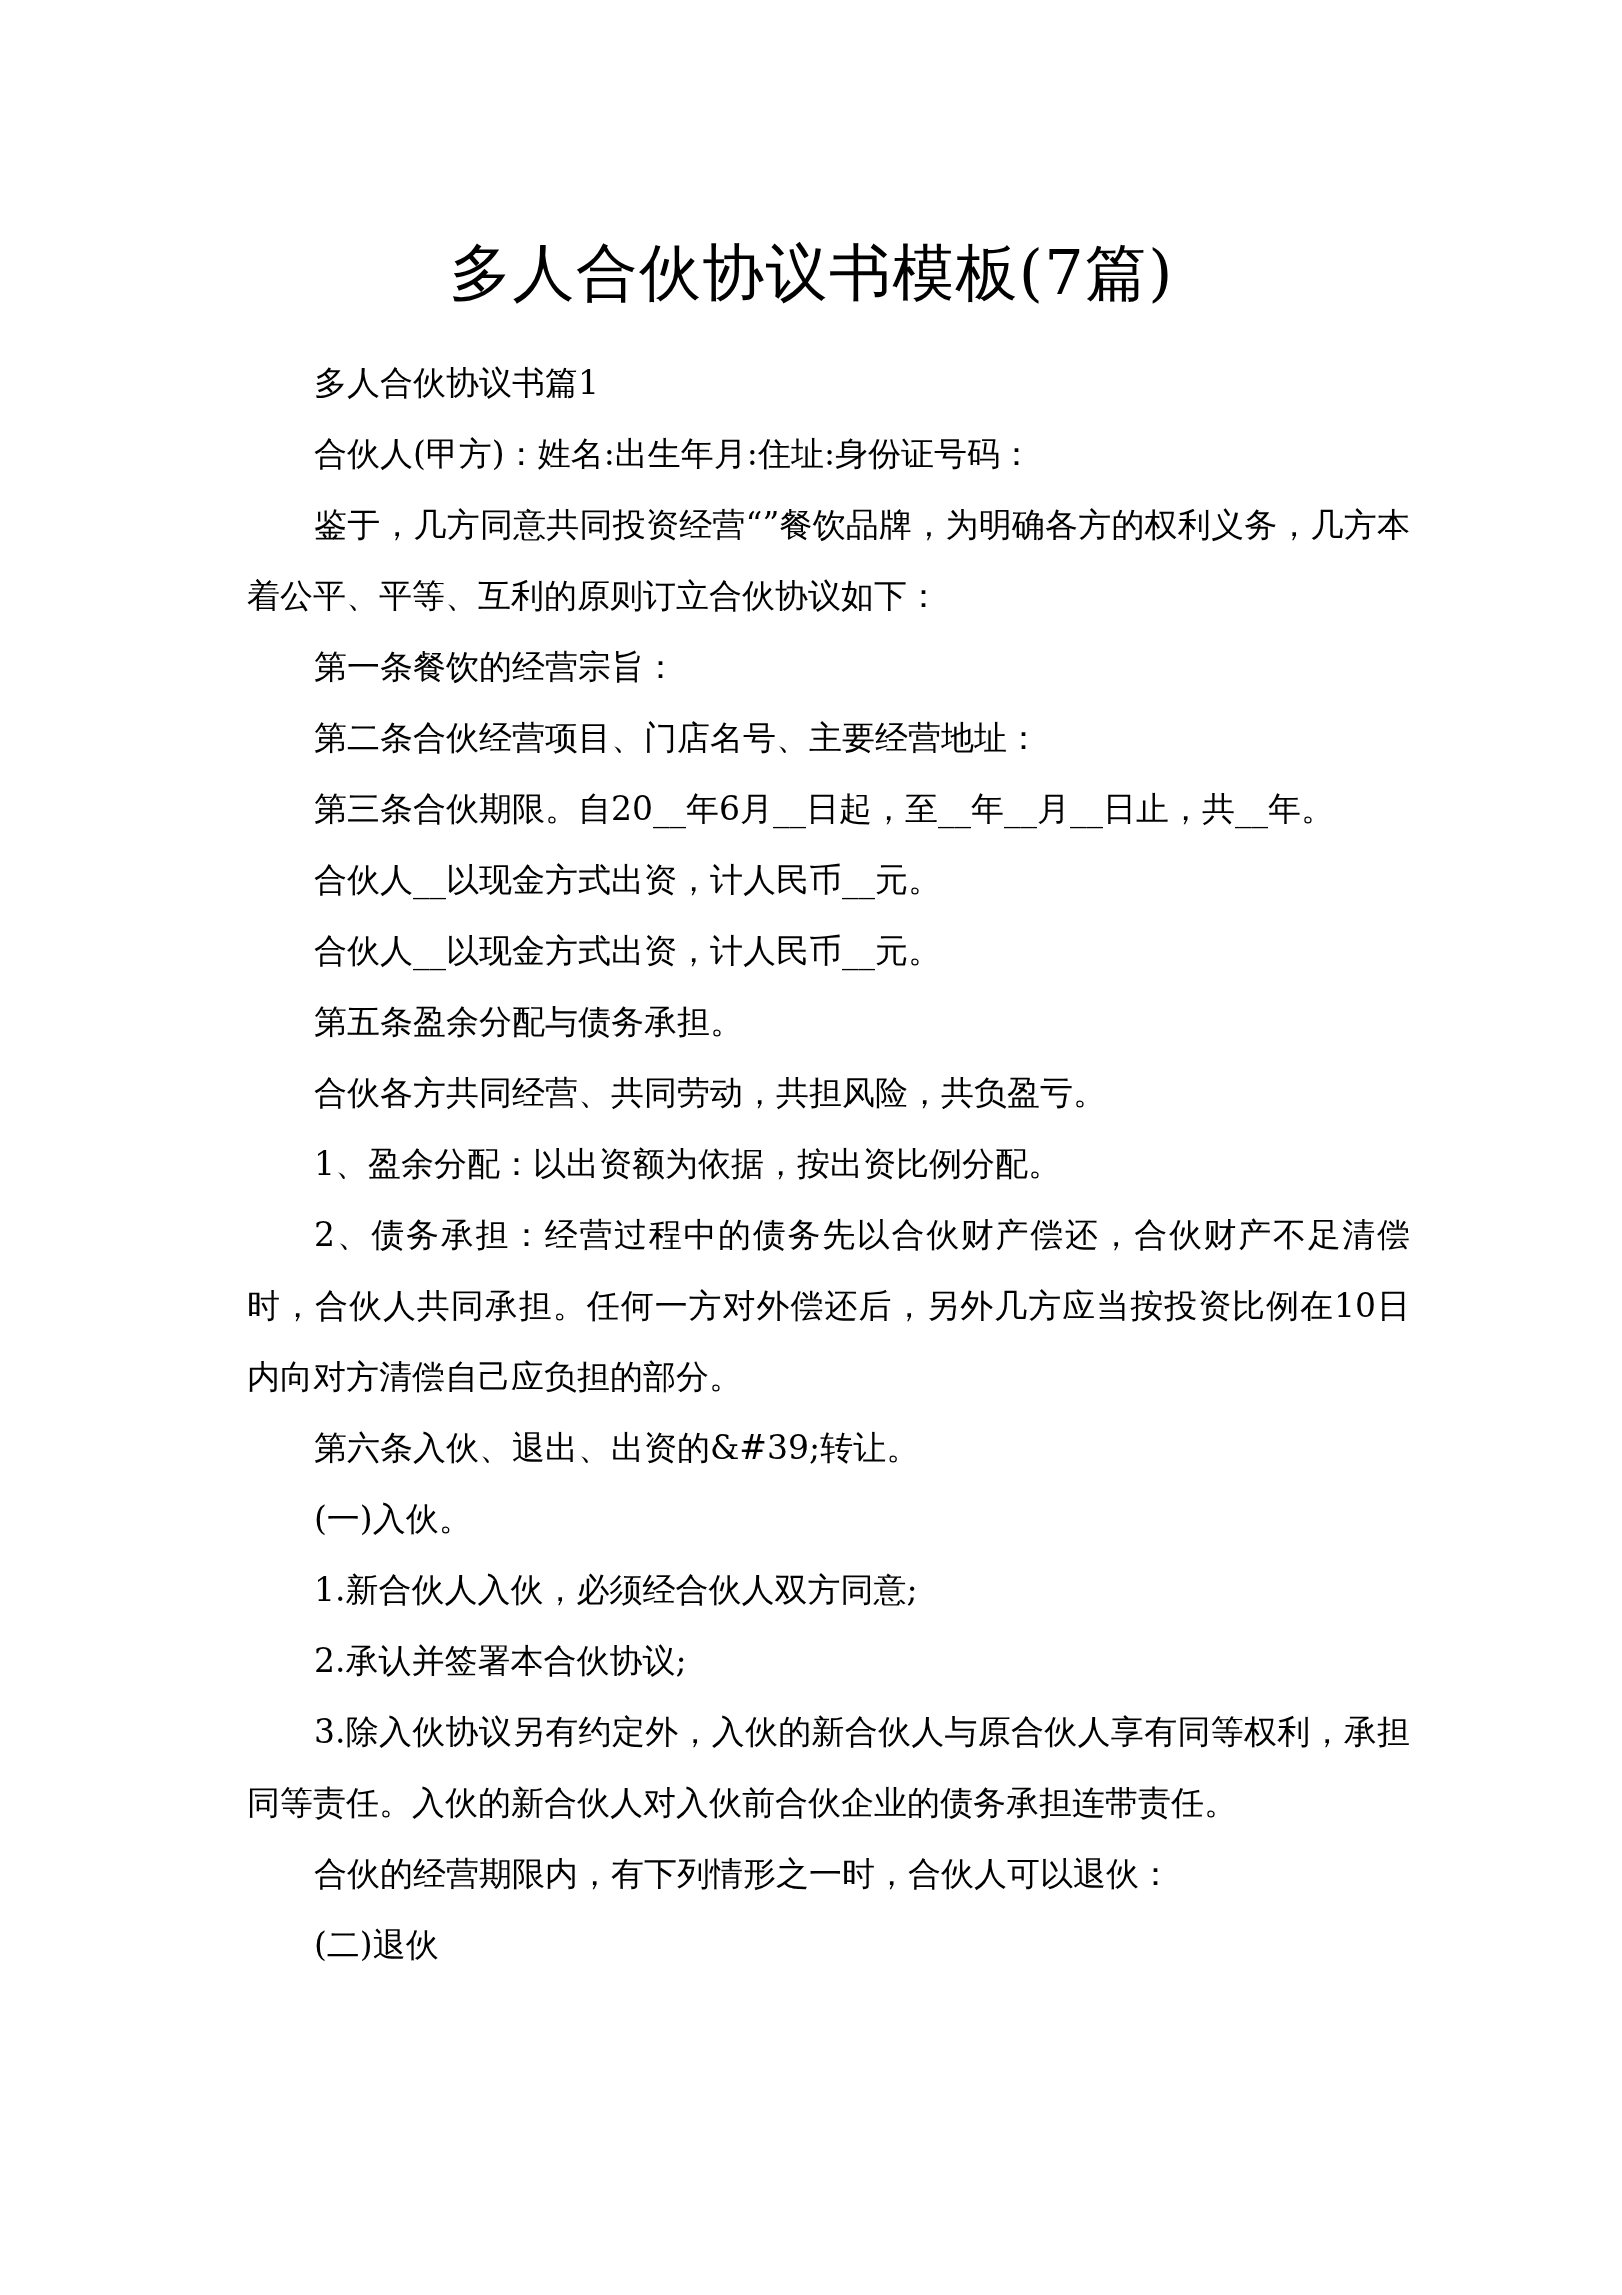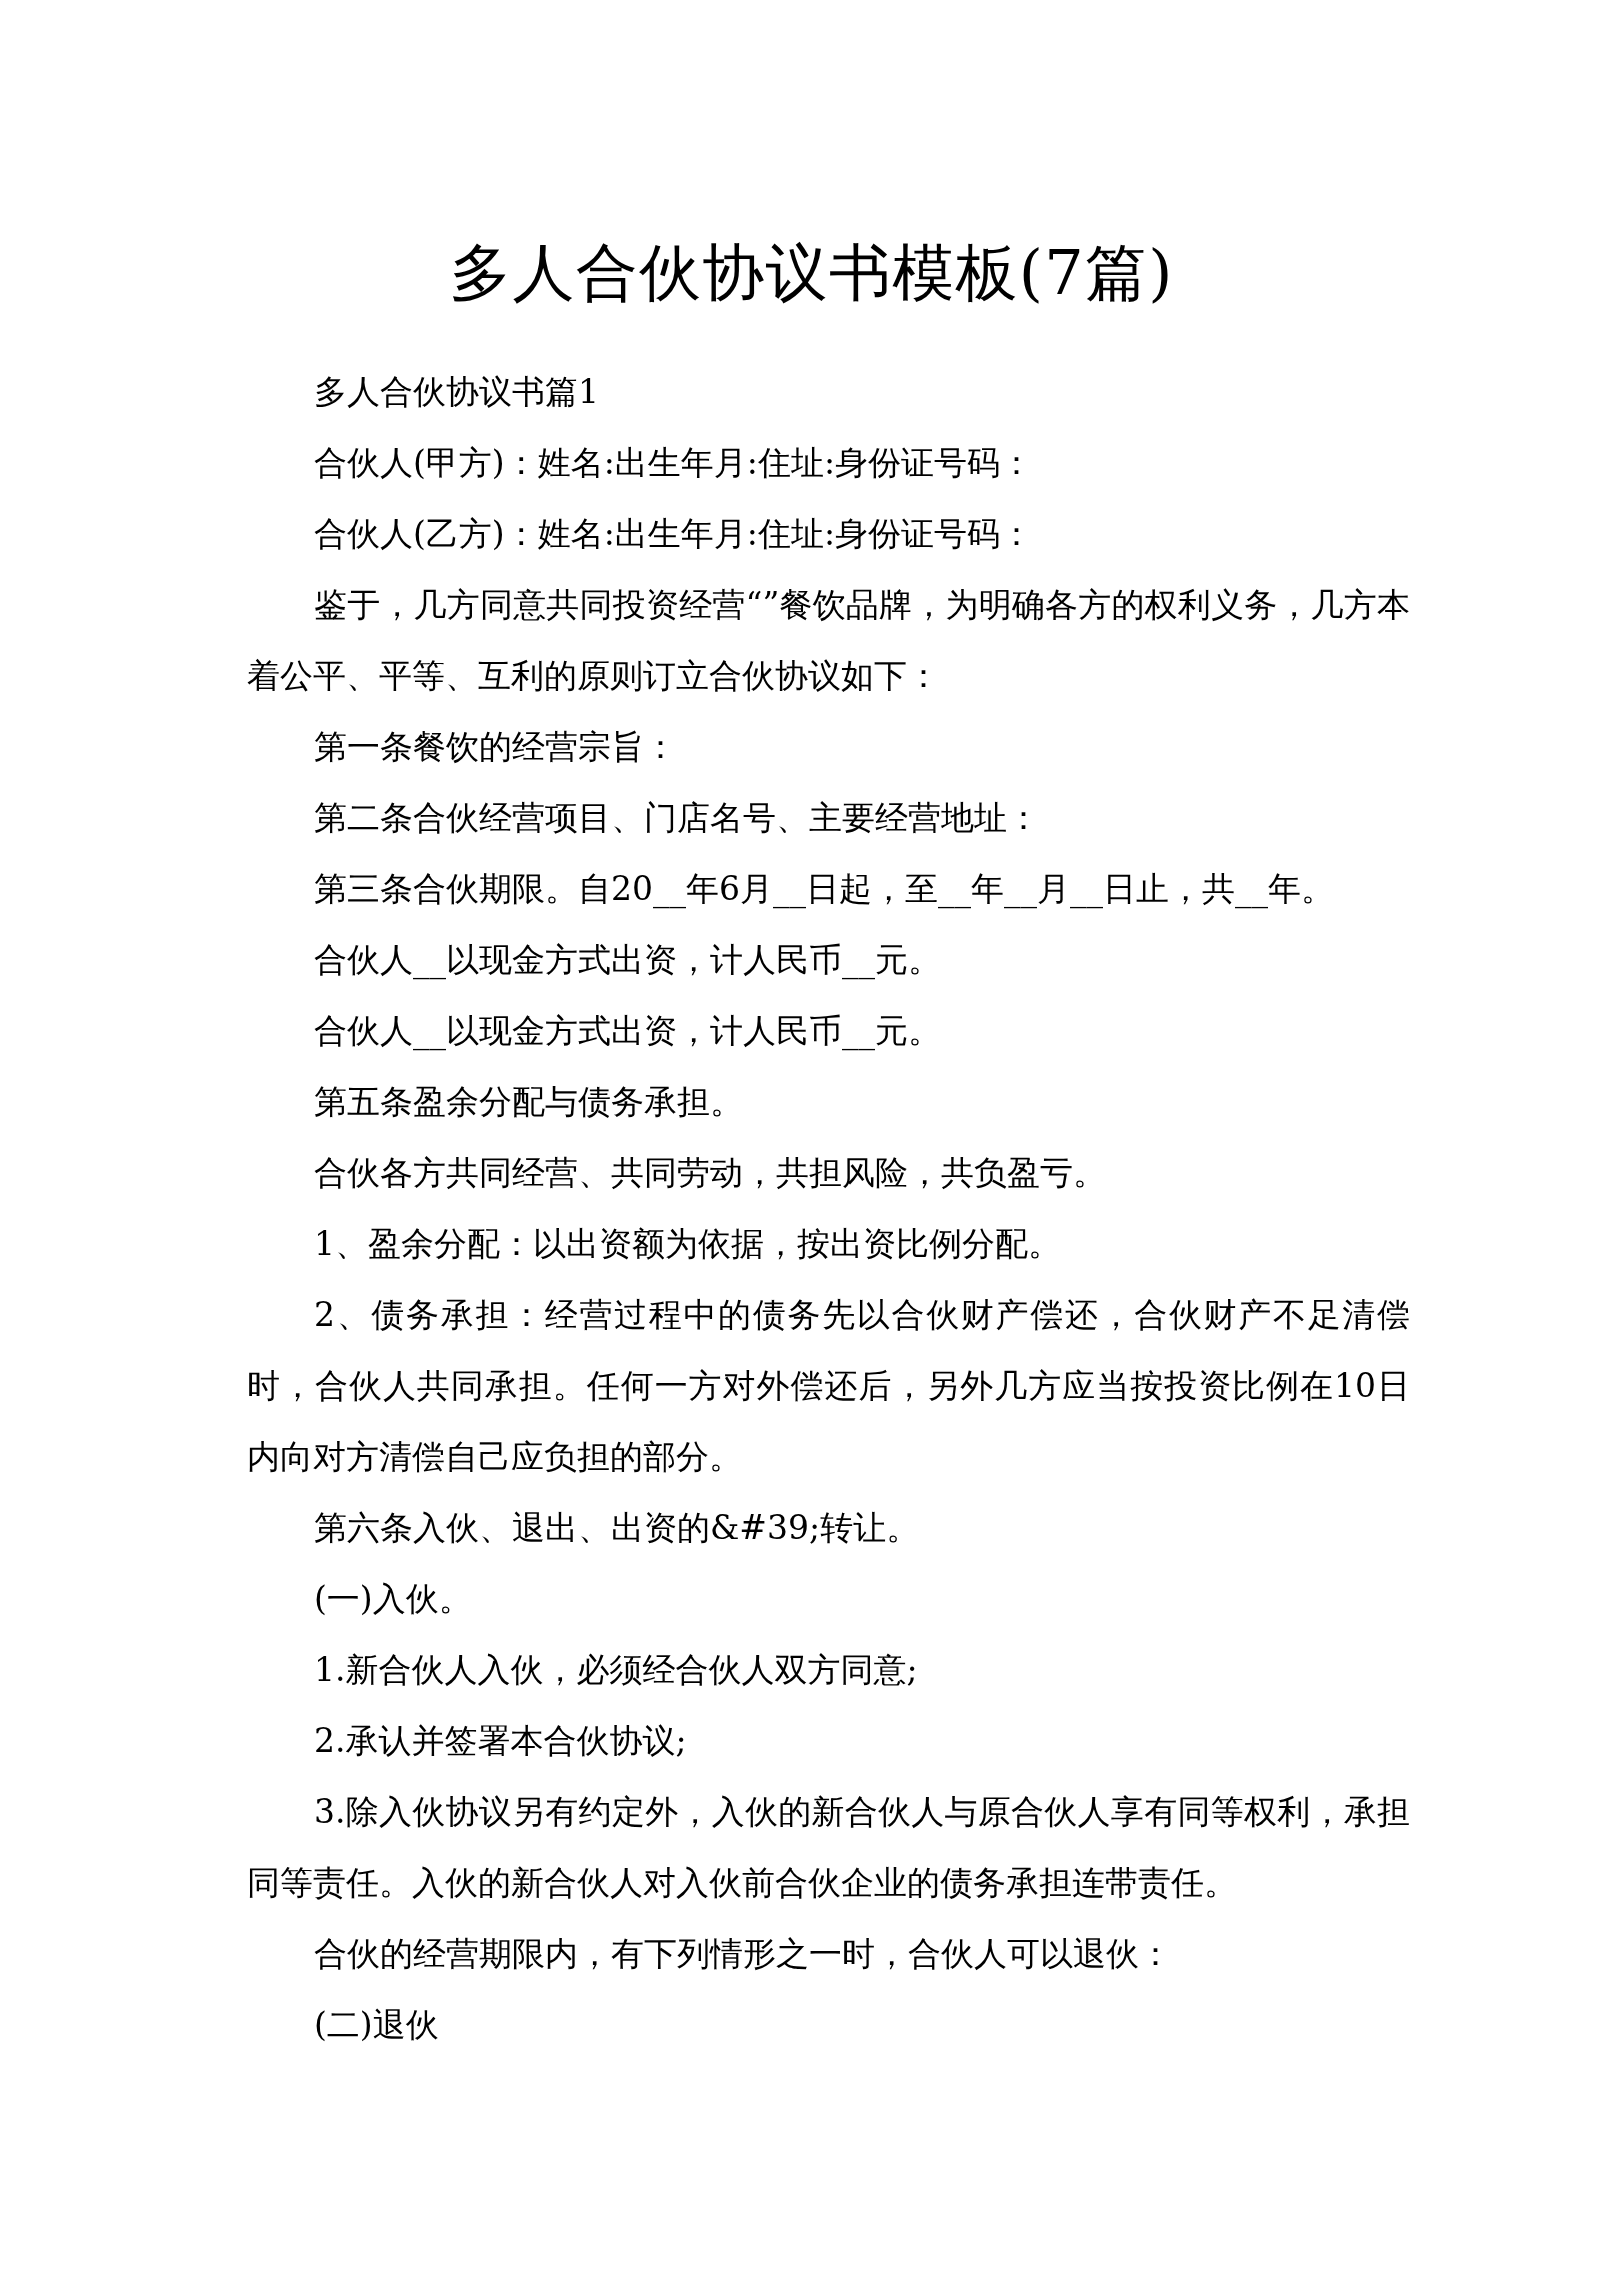--- a/index.html
+++ b/index.html
@@ -1,33 +1,32 @@
 <!DOCTYPE html>
 <html style="font-size:10.5px"><head>
   <meta charset="utf-8">
   <style>
     html, body { margin: 0; padding: 0; background: #ffffff; }
     body { width: 1623px; height: 2295px; position: relative; overflow: hidden;
            font-family: "DejaVu Serif", "Liberation Serif", serif; color: #000000; }
     .page { position: absolute; left: 0; top: 0; width: 1623px; height: 2295px; background: #ffffff; }
     .title { position: absolute; left: 0; width: 1623px; top: 195px; text-align: center;
              font-size: 62px; line-height: 72px; letter-spacing: 1.3px; font-weight: normal; }
-    .body { position: absolute; left: 247px; top: 356px; width: 1163px; }
+    .body { position: absolute; left: 247px; top: 347px; width: 1163px; }
     .p { font-size: 33px; line-height: 71px; margin: 0; text-indent: 67px;
          text-align: justify; text-align-last: left; white-space: normal; word-break: break-all; }
   </style>
 </head>
 <body>
 
 <div class="page">
   <h1 class="title">多人合伙协议书模板(7篇)</h1>
   <div class="body">
     <p class="p">多人合伙协议书篇1</p>
     <p class="p">合伙人(甲方)：姓名:出生年月:住址:身份证号码：</p>
-    <p class="p">合伙人(乙方)：姓名:出生年月:住址:身份证号码：</p>
     <p class="p">鉴于，几方同意共同投资经营“”餐饮品牌，为明确各方的权利义务，几方本着公平、平等、互利的原则订立合伙协议如下：</p>
     <p class="p">第一条餐饮的经营宗旨：</p>
     <p class="p">第二条合伙经营项目、门店名号、主要经营地址：</p>
     <p class="p">第三条合伙期限。自20__年6月__日起，至__年__月__日止，共__年。</p>
     <p class="p">合伙人__以现金方式出资，计人民币__元。</p>
     <p class="p">合伙人__以现金方式出资，计人民币__元。</p>
     <p class="p">第五条盈余分配与债务承担。</p>
     <p class="p">合伙各方共同经营、共同劳动，共担风险，共负盈亏。</p>
     <p class="p">1、盈余分配：以出资额为依据，按出资比例分配。</p>
     <p class="p">2、债务承担：经营过程中的债务先以合伙财产偿还，合伙财产不足清偿时，合伙人共同承担。任何一方对外偿还后，另外几方应当按投资比例在10日内向对方清偿自己应负担的部分。</p>

